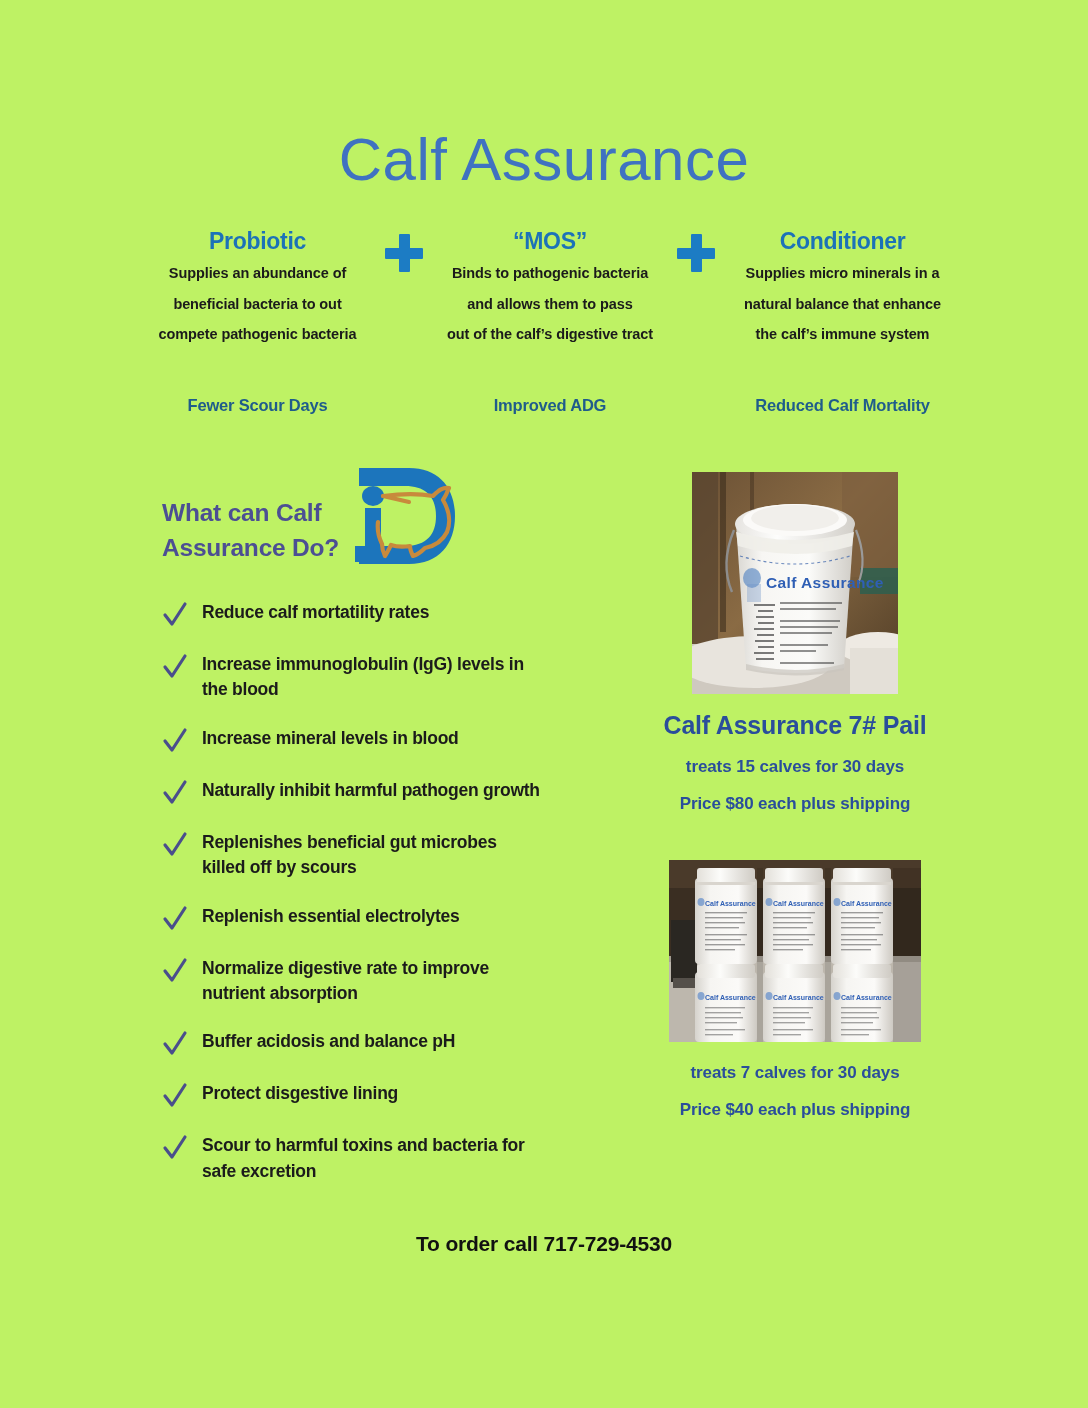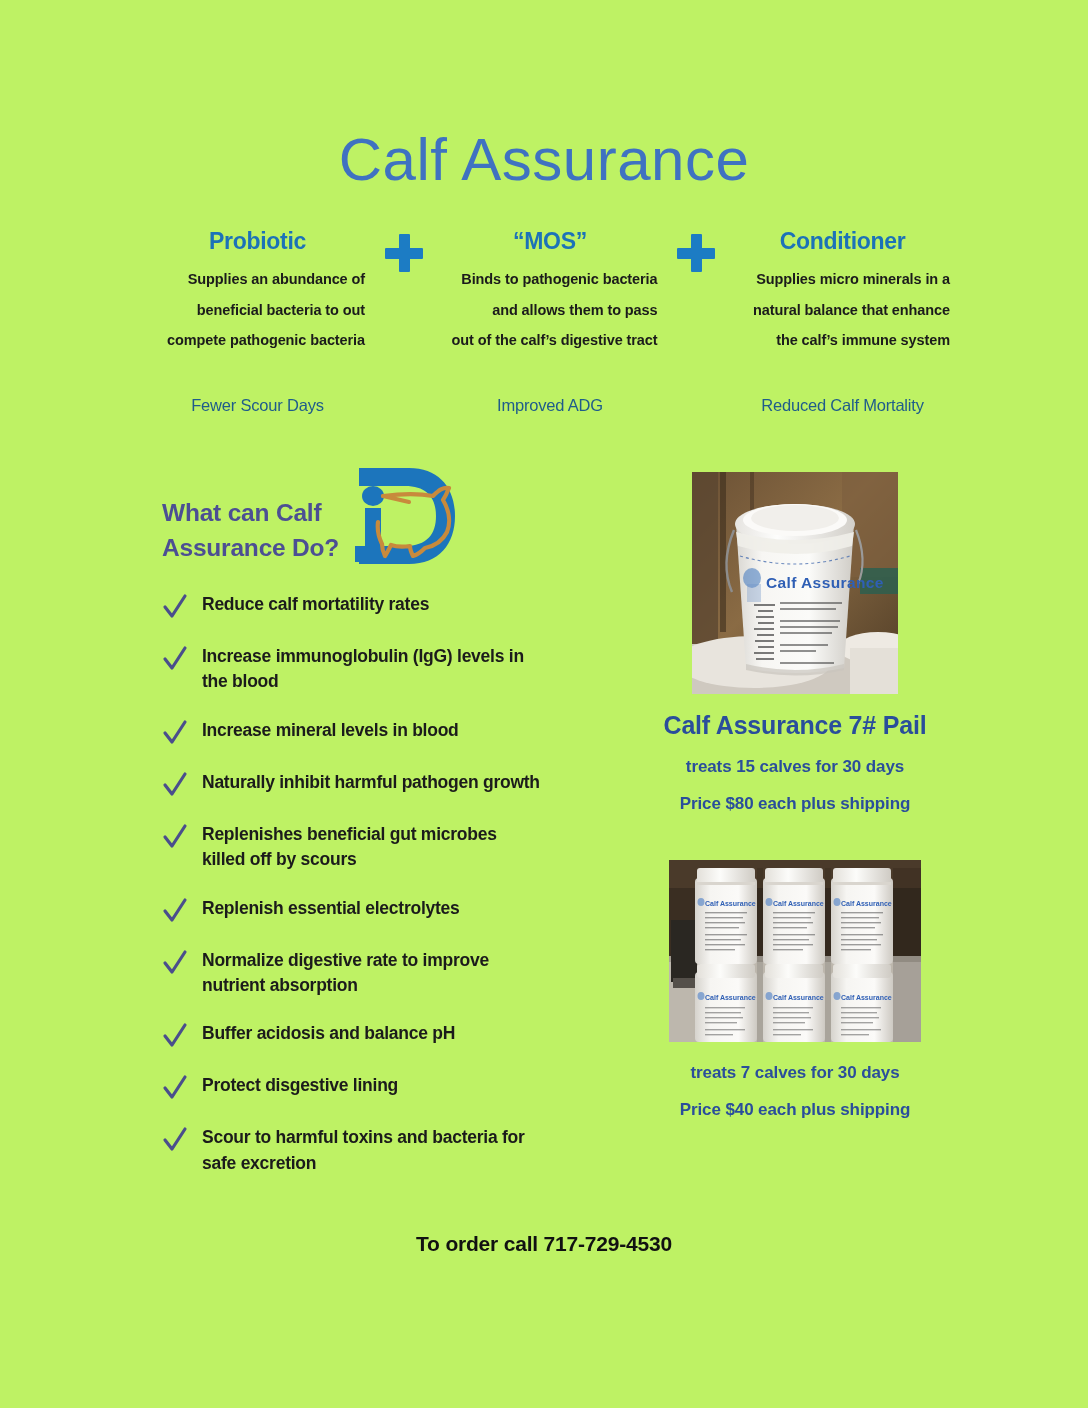--- a/index.html
+++ b/index.html
@@ -51,27 +51,26 @@
   }
   .tri-head {
     font-size: 23px;
     font-weight: bold;
     color: #1C72B8;
     line-height: 1.15;
     letter-spacing: -0.3px;
     white-space: nowrap;
   }
   .tri-body {
-    margin-top: 10px;
+    margin-top: 4px;
     font-size: 14.5px;
     font-weight: bold;
     color: #1b1b1b;
     line-height: 2.08;
     letter-spacing: -0.1px;
-    text-align: right;
   }
   .tri-plus {
     width: 60px;
     display: flex;
     justify-content: center;
     padding-top: 6px;
   }
   .plus-glyph {
     position: relative;
     width: 38px;
@@ -95,21 +94,21 @@
     position: absolute;
     top: 396px;
     left: 150px;
     width: 800px;
     display: flex;
     justify-content: space-between;
   }
   .tri-foot .tri-col { width: 215px; }
   .foot-label {
     font-size: 16.5px;
-    font-weight: normal;
+    font-weight: bold;
     color: #1F5C8B;
     letter-spacing: -0.2px;
     white-space: nowrap;
   }
   .tri-foot .spacer { width: 60px; }
 
   
   .left-col {
     position: absolute;
     top: 488px;
@@ -129,21 +128,21 @@
     padding-top: 8px;
   }
   .logo {
     width: 122px;
     height: 112px;
     flex: 0 0 auto;
     margin-top: -28px;
   }
 
   .checklist {
-    margin-top: 20px;
+    margin-top: 28px;
   }
   .check-item {
     display: flex;
     align-items: flex-start;
     gap: 14px;
     margin-bottom: 23px;
   }
   .check-mark {
     flex: 0 0 auto;
     width: 26px;

